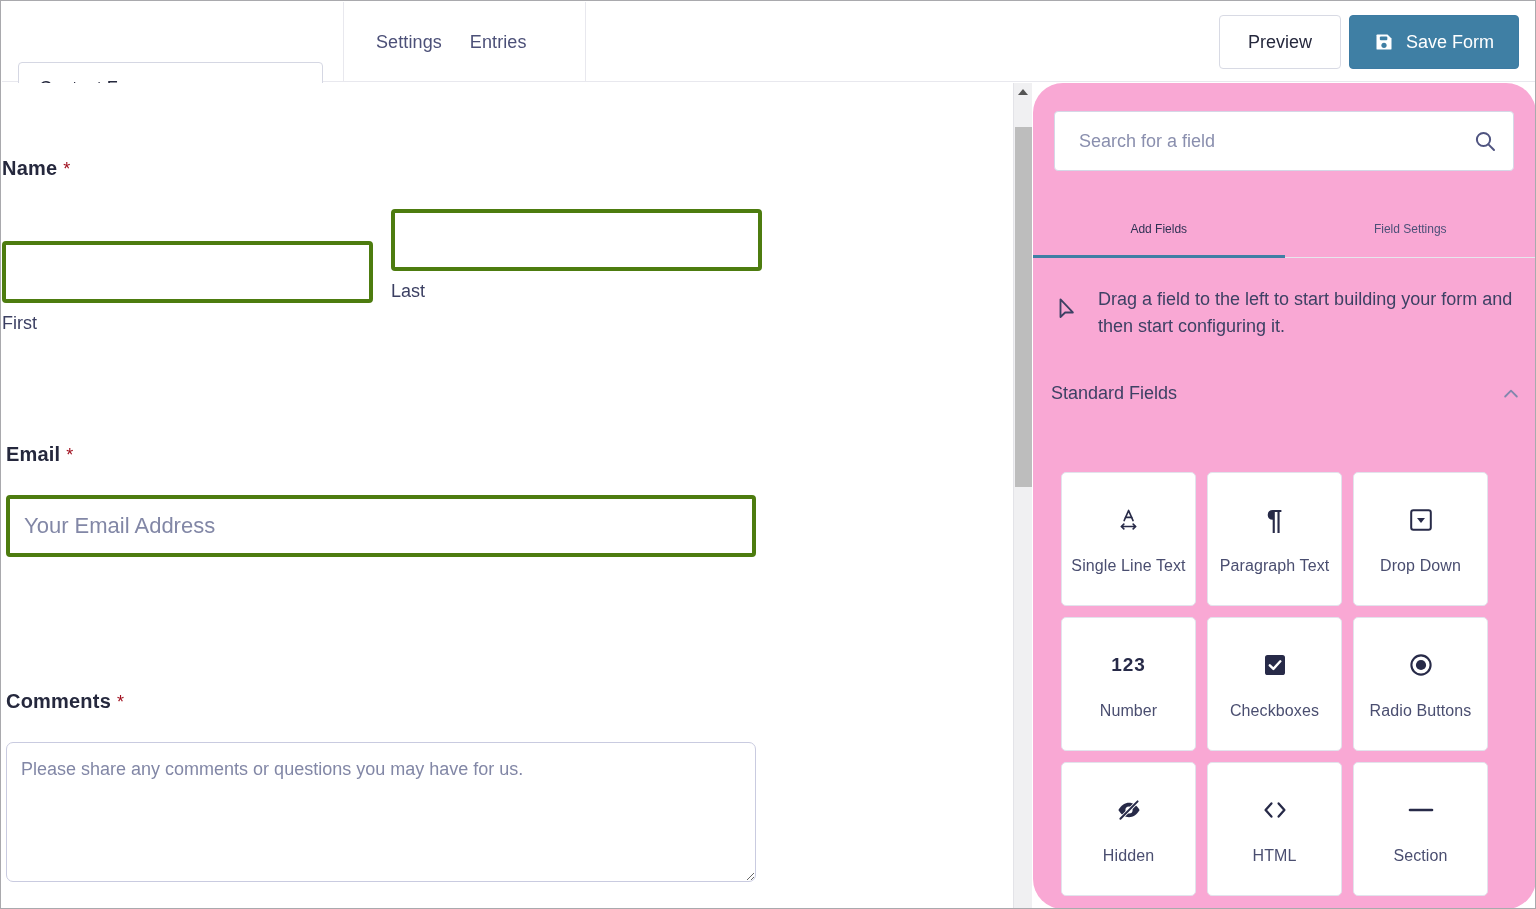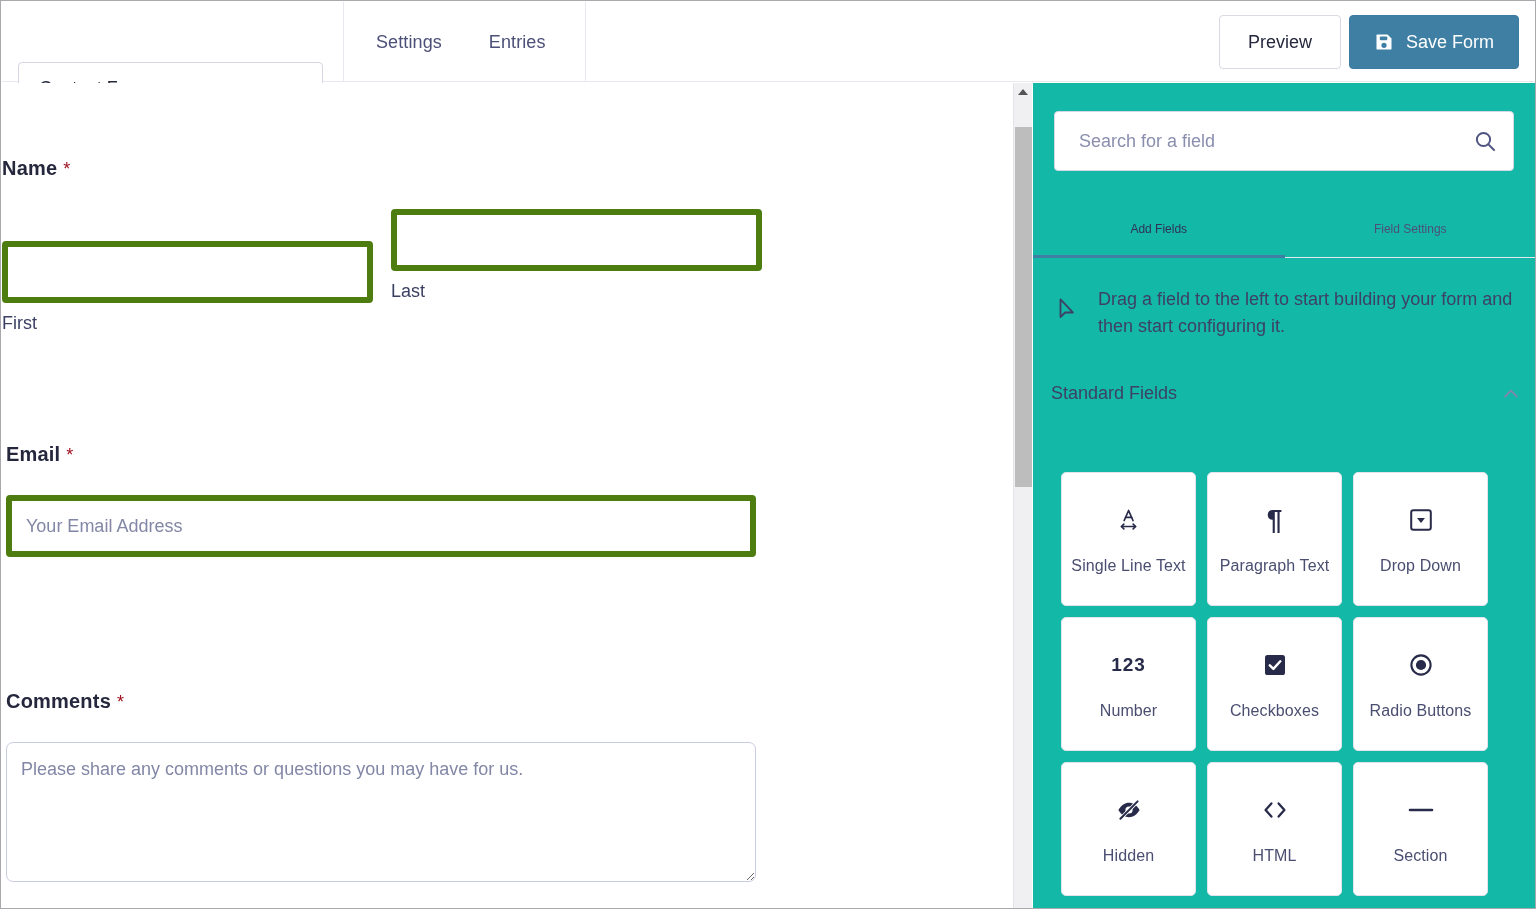--- a/index.html
+++ b/index.html
@@ -67,21 +67,21 @@
     width: 1px;
     height: 80px;
     background: #e8e8ee;
   }
   .nav-links {
     position: absolute;
     left: 342px; top: 0;
     height: 80px;
     display: flex;
     align-items: center;
-    gap: 47px;
+    gap: 28px;
     padding-left: 32px;
   }
   .nav-link {
     font-size: 18px;
     color: #4c5078;
     cursor: pointer;
     letter-spacing: .1px;
   }
   .toolbar-right {
     position: absolute;
@@ -140,25 +140,25 @@
     letter-spacing: .2px;
   }
   .req-star {
     color: #a00f1e;
     font-size: 18px;
     margin-left: 6px;
     font-weight: normal;
   }
   .txt-input {
     box-sizing: border-box;
-    border: 6px solid #4d7c0f;
+    border: 4px solid #4d7c0f;
     border-radius: 4px;
     background: #fff;
     height: 62px;
-    font-size: 18px;
+    font-size: 22px;
     color: #7a7f9e;
     padding: 0 14px;
     font-family: "Liberation Sans", sans-serif;
     outline: none;
   }
   .txt-input::placeholder { color: #8287a6; opacity: 1; }
   .sublabel {
     font-size: 18px;
     color: #3b3f62;
     margin-top: 10px;
@@ -204,23 +204,24 @@
     background: #bdbdbd;
     cursor: pointer;
   }
 
   
   .side-panel {
     position: absolute;
     left: 1032px; top: 82px;
     width: 503px;
     height: 826px;
-    background: #14b8a6;
+    background: #f9a8d4;
     box-sizing: border-box;
     overflow: hidden;
+    border-radius: 30px;
   }
   .search-box {
     position: absolute;
     left: 21px; top: 28px;
     width: 460px; height: 60px;
     box-sizing: border-box;
     border: 1px solid #d5d7e6;
     border-radius: 4px;
     background: #fff;
     display: flex;

